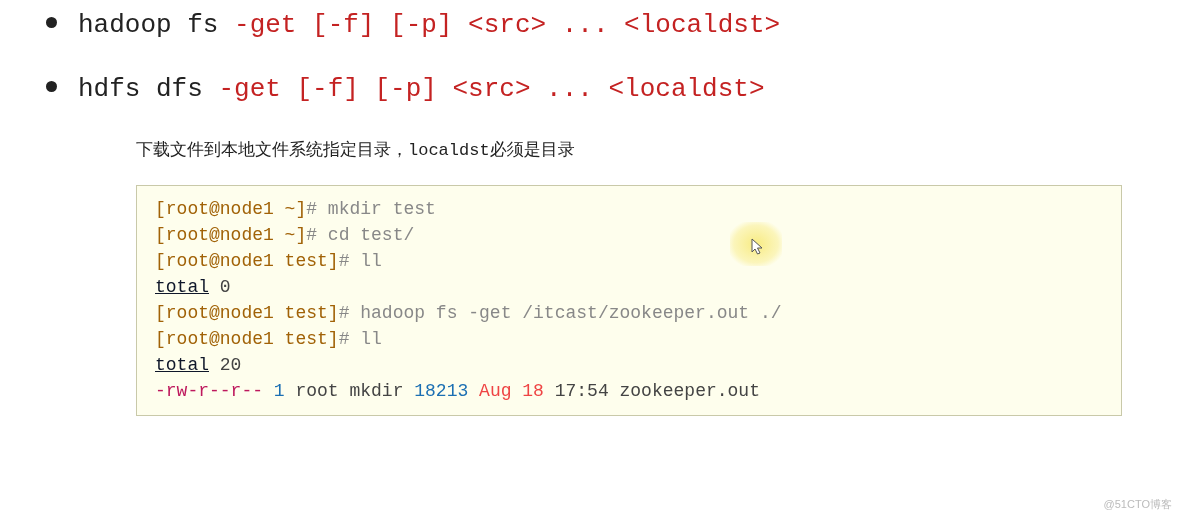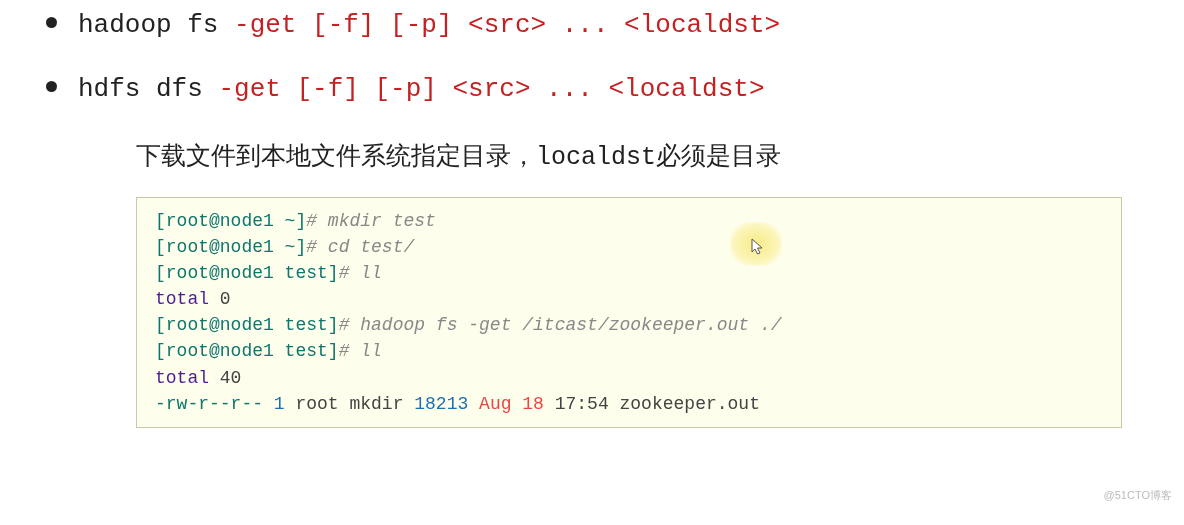--- a/index.html
+++ b/index.html
@@ -36,21 +36,21 @@
     border-radius: 50%;
   }
   .cmd {
     font-family: Consolas, "Courier New", monospace;
     font-size: 26px;
     color: #222;
   }
   .cmd .flag { color: #c42222; }
   .desc-block {
     margin-left: 96px;
-    font-size: 25px;
+    font-size: 17px;
     line-height: 1.4;
     color: #222;
   }
   .desc-block p {
     margin: 0 0 22px 0;
   }
   .mono { font-family: Consolas, "Courier New", monospace; }
   .codebox {
     margin-left: 96px;
     margin-top: 6px;
@@ -58,24 +58,24 @@
     background: #fefeed;
     padding: 10px 18px;
     font-family: Consolas, "Courier New", monospace;
     font-size: 18px;
     line-height: 1.45;
     white-space: pre;
     color: #444;
     width: 986px;
     box-sizing: border-box;
   }
-  .codebox .prompt { color: #0f766e; }
-  .codebox .cmd-in { color: #888; font-style: italic; }
-  .codebox .kw { color: #4c1d95; }
-  .codebox .perm { color: #0f766e; }
+  .codebox .prompt { color: #a16207; }
+  .codebox .cmd-in { color: #888; }
+  .codebox .kw { color: #0f172a; text-decoration: underline; }
+  .codebox .perm { color: #be185d; }
   .codebox .num { color: #1b6fb3; }
   .codebox .date { color: #ef4444; }
   .cursor-highlight {
     position: absolute;
     left: 730px;
     top: 222px;
     width: 52px;
     height: 44px;
     background: radial-gradient(ellipse at center, rgba(247,232,112,0.85) 0%, rgba(247,232,112,0.4) 60%, rgba(247,232,112,0) 80%);
     pointer-events: none;
@@ -84,21 +84,21 @@
     position: absolute;
     left: 751px;
     top: 238px;
     width: 14px;
     height: 18px;
     pointer-events: none;
   }
   .watermark {
     position: absolute;
     right: 12px;
-    bottom: 22px;
+    bottom: 13px;
     font-size: 11px;
     color: #bbb;
     font-family: Arial, sans-serif;
   }
 </style>
 </head>
 <body>
 
 <div class="content">
 
@@ -114,21 +114,21 @@
   <div class="desc-block">
     <p><span>下载文件到本地文件系统指定目录，</span><span class="mono">localdst</span><span>必须是目录</span></p>
   </div>
 
   <div class="codebox"><span class="prompt">[root@node1 ~]</span><span class="cmd-in"># mkdir test</span>
 <span class="prompt">[root@node1 ~]</span><span class="cmd-in"># cd test/</span>
 <span class="prompt">[root@node1 test]</span><span class="cmd-in"># ll</span>
 <span class="kw">total</span><span> 0</span>
 <span class="prompt">[root@node1 test]</span><span class="cmd-in"># hadoop fs -get /itcast/zookeeper.out ./</span>
 <span class="prompt">[root@node1 test]</span><span class="cmd-in"># ll</span>
-<span class="kw">total</span><span> 40</span>
+<span class="kw">total</span><span> 20</span>
 <span class="perm">-rw-r--r--</span><span class="num"> 1</span><span> root mkdir </span><span class="num">18213</span><span class="date"> Aug 18</span><span> 17:54 zookeeper.out</span></div>
 
 </div>
 
 <div class="cursor-highlight"></div>
 <svg class="cursor-arrow" viewBox="0 0 14 18">
   <path d="M1 1 L1 14 L4 11 L6.5 16 L9 15 L6.5 10 L11 10 Z" fill="#fff" stroke="#555" stroke-width="1"></path>
 </svg>
 
 <div class="watermark">@51CTO博客</div>

